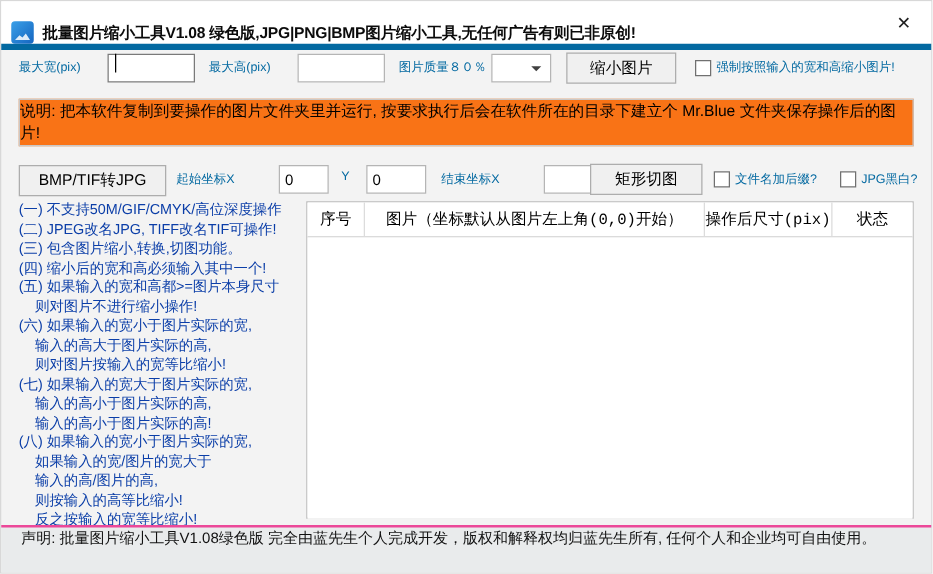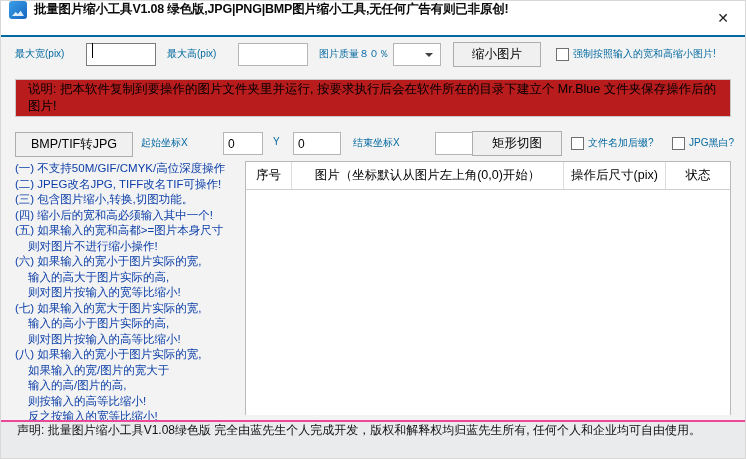--- a/index.html
+++ b/index.html
@@ -23,23 +23,23 @@
     border: 1px solid #d8d8d8;
     box-sizing: border-box;
   }
   
   .titlebar {
     position: absolute;
     left: 0; top: 0;
     width: 744px;
     height: 34px;
     background: #ffffff;
-    border-bottom: 2px solid #0369a1;
-    display: flex;
-    align-items: flex-start;
+    border-bottom: 5px solid #0369a1;
+    display: flex;
+    align-items: flex-end;
   }
   .title-icon {
     width: 18px;
     height: 18px;
     margin-left: 8px;
     margin-right: 7px;
     border-radius: 3px;
     background: linear-gradient(135deg, #3aa0e8 0%, #1565c0 100%);
     position: relative;
     flex: none;
@@ -152,24 +152,24 @@
   #btn-shrink { position: absolute; left: 452px; top: 7px; width: 88px; }
   #chk-force { position: absolute; left: 555px; top: 12px; }
 
   
   .descbox {
     position: absolute;
     left: 14px; top: 78px;
     width: 716px; height: 38px;
     box-sizing: border-box;
     border: 1px solid #c8c8c8;
-    background: #b91c1c;
-    display: flex;
-    align-items: center;
-    padding: 0 12px;
+    background: #f97316;
+    display: flex;
+    align-items: center;
+    padding: 0 0;
     font-size: 12.5px;
   }
 
   
   .row2 { position: absolute; left: 0; top: 124px; width: 744px; height: 40px; }
   #btn-bmp2jpg { position: absolute; left: 14px; top: 7px; width: 118px; }
   #lbl-sx { position: absolute; left: 140px; top: 11px; }
   #in-sx  { position: absolute; left: 222px; top: 7px; width: 40px; }
   #lbl-sy { position: absolute; left: 272px; top: 11px; }
   #in-sy  { position: absolute; left: 292px; top: 7px; width: 48px; }
@@ -194,20 +194,21 @@
   .notes .line.ind { padding-left: 13px; }
 
   
   .tablebox {
     position: absolute;
     left: 244px; top: 160px;
     width: 486px; height: 254px;
     box-sizing: border-box;
     border: 1px solid #b9b9b9;
     background: #ffffff;
+    font-family: Liberation Mono, monospace;
   }
   .thead {
     display: flex;
     height: 27px;
     border-bottom: 1px solid #d0d0d0;
     background: #ffffff;
   }
   .th {
     box-sizing: border-box;
     display: flex;
@@ -303,21 +304,21 @@
       <div class="line">(二) JPEG改名JPG, TIFF改名TIF可操作!</div>
       <div class="line">(三) 包含图片缩小,转换,切图功能。</div>
       <div class="line">(四) 缩小后的宽和高必须输入其中一个!</div>
       <div class="line">(五) 如果输入的宽和高都&gt;=图片本身尺寸</div>
       <div class="line ind">则对图片不进行缩小操作!</div>
       <div class="line">(六) 如果输入的宽小于图片实际的宽,</div>
       <div class="line ind">输入的高大于图片实际的高,</div>
       <div class="line ind">则对图片按输入的宽等比缩小!</div>
       <div class="line">(七) 如果输入的宽大于图片实际的宽,</div>
       <div class="line ind">输入的高小于图片实际的高,</div>
-      <div class="line ind">则对图片按输入的高等比缩小!</div>
+      <div class="line ind">输入的高小于图片实际的高!</div>
       <div class="line">(八) 如果输入的宽小于图片实际的宽,</div>
       <div class="line ind">如果输入的宽/图片的宽大于</div>
       <div class="line ind">输入的高/图片的高,</div>
       <div class="line ind">则按输入的高等比缩小!</div>
       <div class="line ind">反之按输入的宽等比缩小!</div>
       <div class="line">(九) 作者: Mr.Blue蓝先生</div>
     </div>
 
   <div class="tablebox">
     <div class="thead" id="thead">

